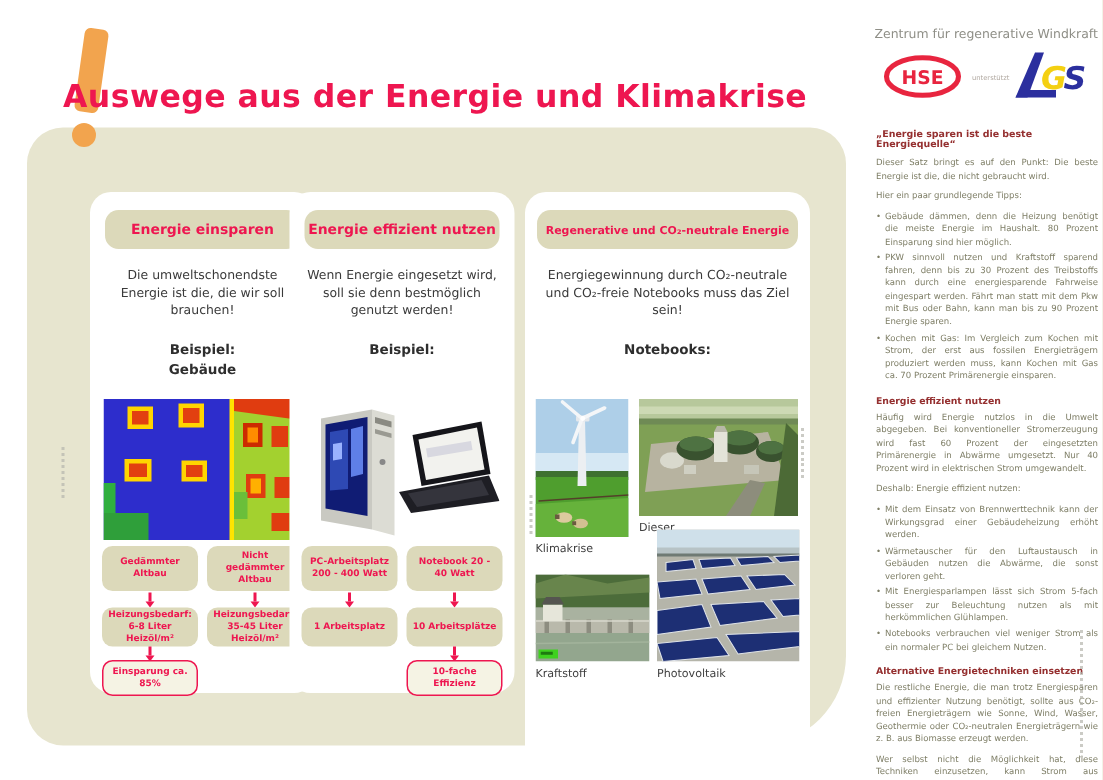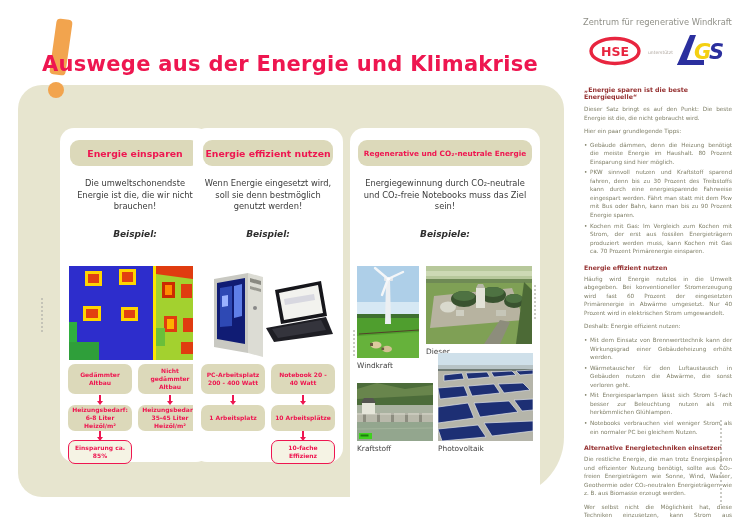--- a/index.html
+++ b/index.html
@@ -24,21 +24,21 @@
   .col2{left:175px;width:150px;height:334px;}
   .col3{left:332px;width:190px;height:401px;}
   .col-header{position:absolute;top:12px;left:10px;right:10px;height:26px;background:#dcd9ba;
       border-radius:9px;color:#ee1650;font-weight:bold;display:flex;align-items:center;
       justify-content:center;text-align:center;}
   .col1 .col-header,.col2 .col-header{font-size:9.3px;}
   .col3 .col-header{font-size:7.3px;white-space:nowrap;left:8px;right:8px;}
   .col-intro{position:absolute;top:50px;left:8px;right:8px;text-align:center;color:#3a3a3a;
       font-size:8.3px;line-height:1.4;}
   .example{position:absolute;top:100px;left:0;right:0;text-align:center;color:#2e2e2e;
-      font-size:9px;font-weight:bold;line-height:1.45;font-style:italic;}
+      font-size:9px;font-weight:bold;line-height:1.45;}
   .photo{position:absolute;}
   .photo-label{position:absolute;color:#3f3f3f;font-size:7.4px;}
   
   .flow-box{position:absolute;background:#dcd9ba;border-radius:7px;color:#ee1650;
       font-weight:bold;font-size:6px;line-height:1.3;display:flex;align-items:center;
       justify-content:center;text-align:center;padding:2px 3px;box-sizing:border-box;}
   .flow-box.result{background:#f5f3e4;border:1px solid #ee1650;}
   .bL{left:8px;width:64px;}  .bR{left:78px;width:64px;}
   .row1{top:236px;height:30px;} .row2{top:277px;height:26px;} .row3{top:312px;height:24px;}
   .fa{position:absolute;width:8px;height:10px;}
@@ -78,23 +78,24 @@
   <polygon points="3,33 16,3 22,3 11,33" fill="#2b2f9e"></polygon>
   <polygon points="3,33 30,33 30,28 6,28" fill="#2b2f9e"></polygon>
   <text x="20" y="27" font-size="21" font-weight="bold" font-style="italic" fill="#f4d012" font-family="DejaVu Sans, sans-serif">G</text>
   <text x="35" y="27" font-size="21" font-weight="bold" font-style="italic" fill="#2b2f9e" font-family="DejaVu Sans, sans-serif">S</text>
 </svg>
 
 <div class="board">
 
   <section class="col-panel col1">
     <div class="col-header">Energie einsparen</div>
-    <div class="col-intro">Die umweltschonendste Energie ist die, die wir nicht brauchen!</div>
+    <div class="col-intro">Die umweltschonendste Energie ist die, die wir soll brauchen!</div>
     <div class="example">
       <div>Beispiel:</div>
+      <div>Gebäude</div>
     </div>
     <svg class="photo" style="left:9px;top:138px;" width="131" height="94" viewBox="0 0 131 94" preserveAspectRatio="none">
       <rect width="131" height="94" fill="#2d2dcc"></rect>
       <rect x="0" y="56" width="8" height="20" fill="#2faf3f"></rect>
       <rect x="0" y="76" width="30" height="18" fill="#2f9f3a"></rect>
       <g>
         <rect x="16" y="5" width="17" height="15" fill="#ffd400"></rect>
           <rect x="19" y="8" width="11" height="9" fill="#e24010"></rect>
         <rect x="50" y="3" width="17" height="16" fill="#ffd400"></rect>
           <rect x="53" y="6" width="11" height="10" fill="#e24010"></rect>
@@ -155,21 +156,21 @@
     <div class="flow-box bL row2">1 Arbeitsplatz</div>
     <div class="flow-box bR row2">10 Arbeitsplätze</div>
     <div class="fa a3R"></div>
     <div class="flow-box bR row3 result">10-fache Effizienz</div>
   </section>
 
   <section class="col-panel col3">
     <div class="col-header">Regenerative und CO₂-neutrale Energie</div>
     <div class="col-intro">Energiegewinnung durch CO₂-neutrale und CO₂-freie Notebooks muss das Ziel sein!</div>
     <div class="example">
-      <div>Beispiele:</div>
+      <div>Notebooks:</div>
     </div>
 
     <svg class="photo" style="left:7px;top:138px;" width="62" height="92" viewBox="0 0 62 92" preserveAspectRatio="none">
       <rect width="62" height="92" fill="#aecfe8"></rect>
       <rect x="0" y="36" width="62" height="14" fill="#d6e8f4"></rect>
       <rect x="0" y="48" width="62" height="6" fill="#3e7030"></rect>
       <rect x="0" y="52" width="62" height="40" fill="#4f9e2e"></rect>
       <polygon points="0,70 62,66 62,92 0,92" fill="#66b23b"></polygon>
       <line x1="2" y1="68" x2="62" y2="64" stroke="#54402a" stroke-width="1"></line>
       <polygon points="29,14 33,14 34,58 28,58" fill="#eceff2"></polygon>
@@ -178,21 +179,21 @@
         <line x1="31" y1="13" x2="18" y2="2"></line>
         <line x1="31" y1="13" x2="46" y2="6"></line>
         <line x1="31" y1="13" x2="25" y2="29"></line>
       </g>
       <circle cx="31.5" cy="13" r="1.6" fill="#ffffff"></circle>
       <ellipse cx="19" cy="79" rx="5.5" ry="3.5" fill="#dcca9e"></ellipse>
       <rect x="13" y="77" width="3" height="3" fill="#6a5a40"></rect>
       <ellipse cx="30" cy="83" rx="5" ry="3.2" fill="#d2c092"></ellipse>
       <rect x="24.5" y="81.5" width="2.6" height="2.6" fill="#6a5a40"></rect>
     </svg>
-    <div class="photo-label" style="left:7px;top:233px;">Windkraft</div>
+    <div class="photo-label" style="left:7px;top:233px;">Klimakrise</div>
 
     <svg class="photo" style="left:76px;top:138px;" width="106" height="78" viewBox="0 0 106 78" preserveAspectRatio="none">
       <rect width="106" height="78" fill="#7fa055"></rect>
       <rect x="0" y="0" width="106" height="14" fill="#b7c89b"></rect>
       <rect x="0" y="5" width="106" height="5" fill="#cdd9b4"></rect>
       <rect x="0" y="13" width="106" height="4" fill="#6f8a55"></rect>
       <polygon points="8,30 86,22 98,54 4,62" fill="#b7b3a0"></polygon>
       <ellipse cx="22" cy="41" rx="8" ry="5.5" fill="#d9d9cd"></ellipse>
       <ellipse cx="38" cy="33" rx="13" ry="8" fill="#39522f"></ellipse>
       <ellipse cx="38" cy="30" rx="11" ry="5" fill="#4e7242"></ellipse>

